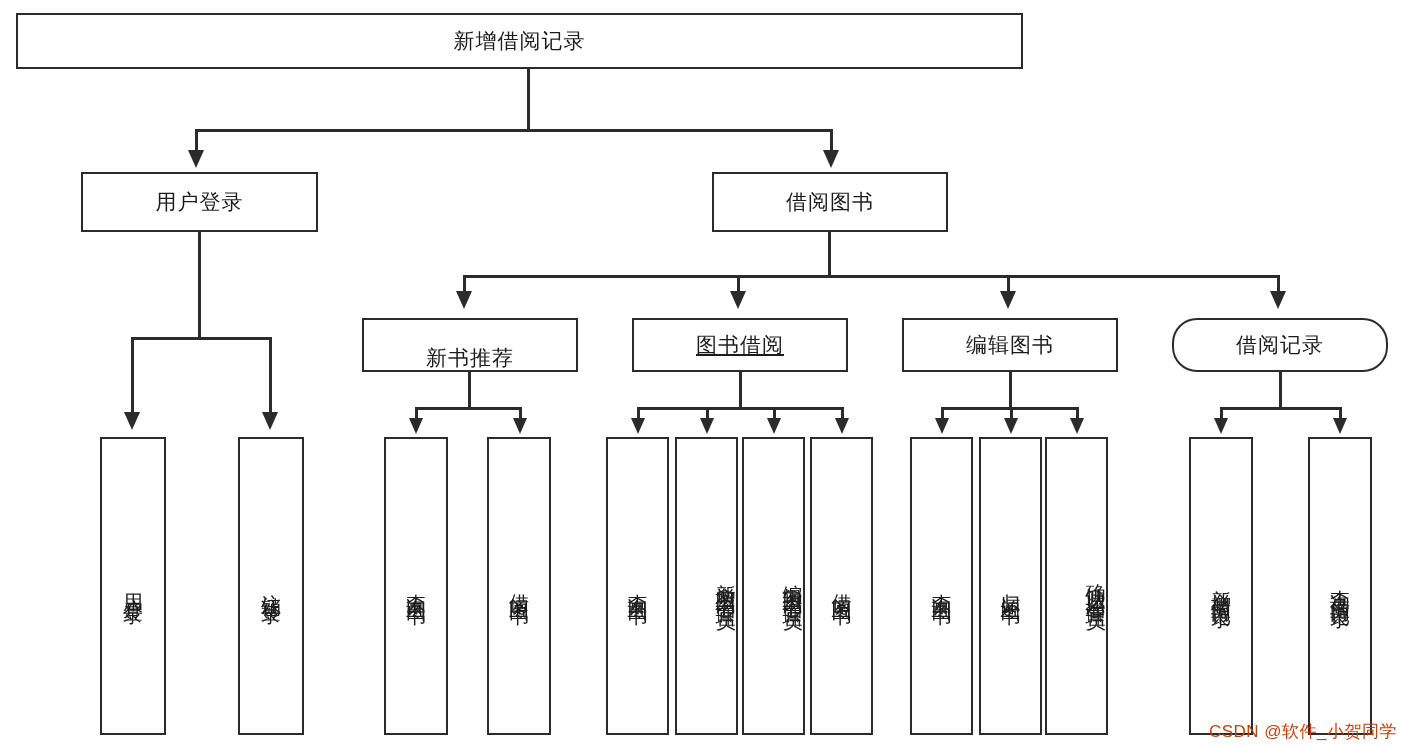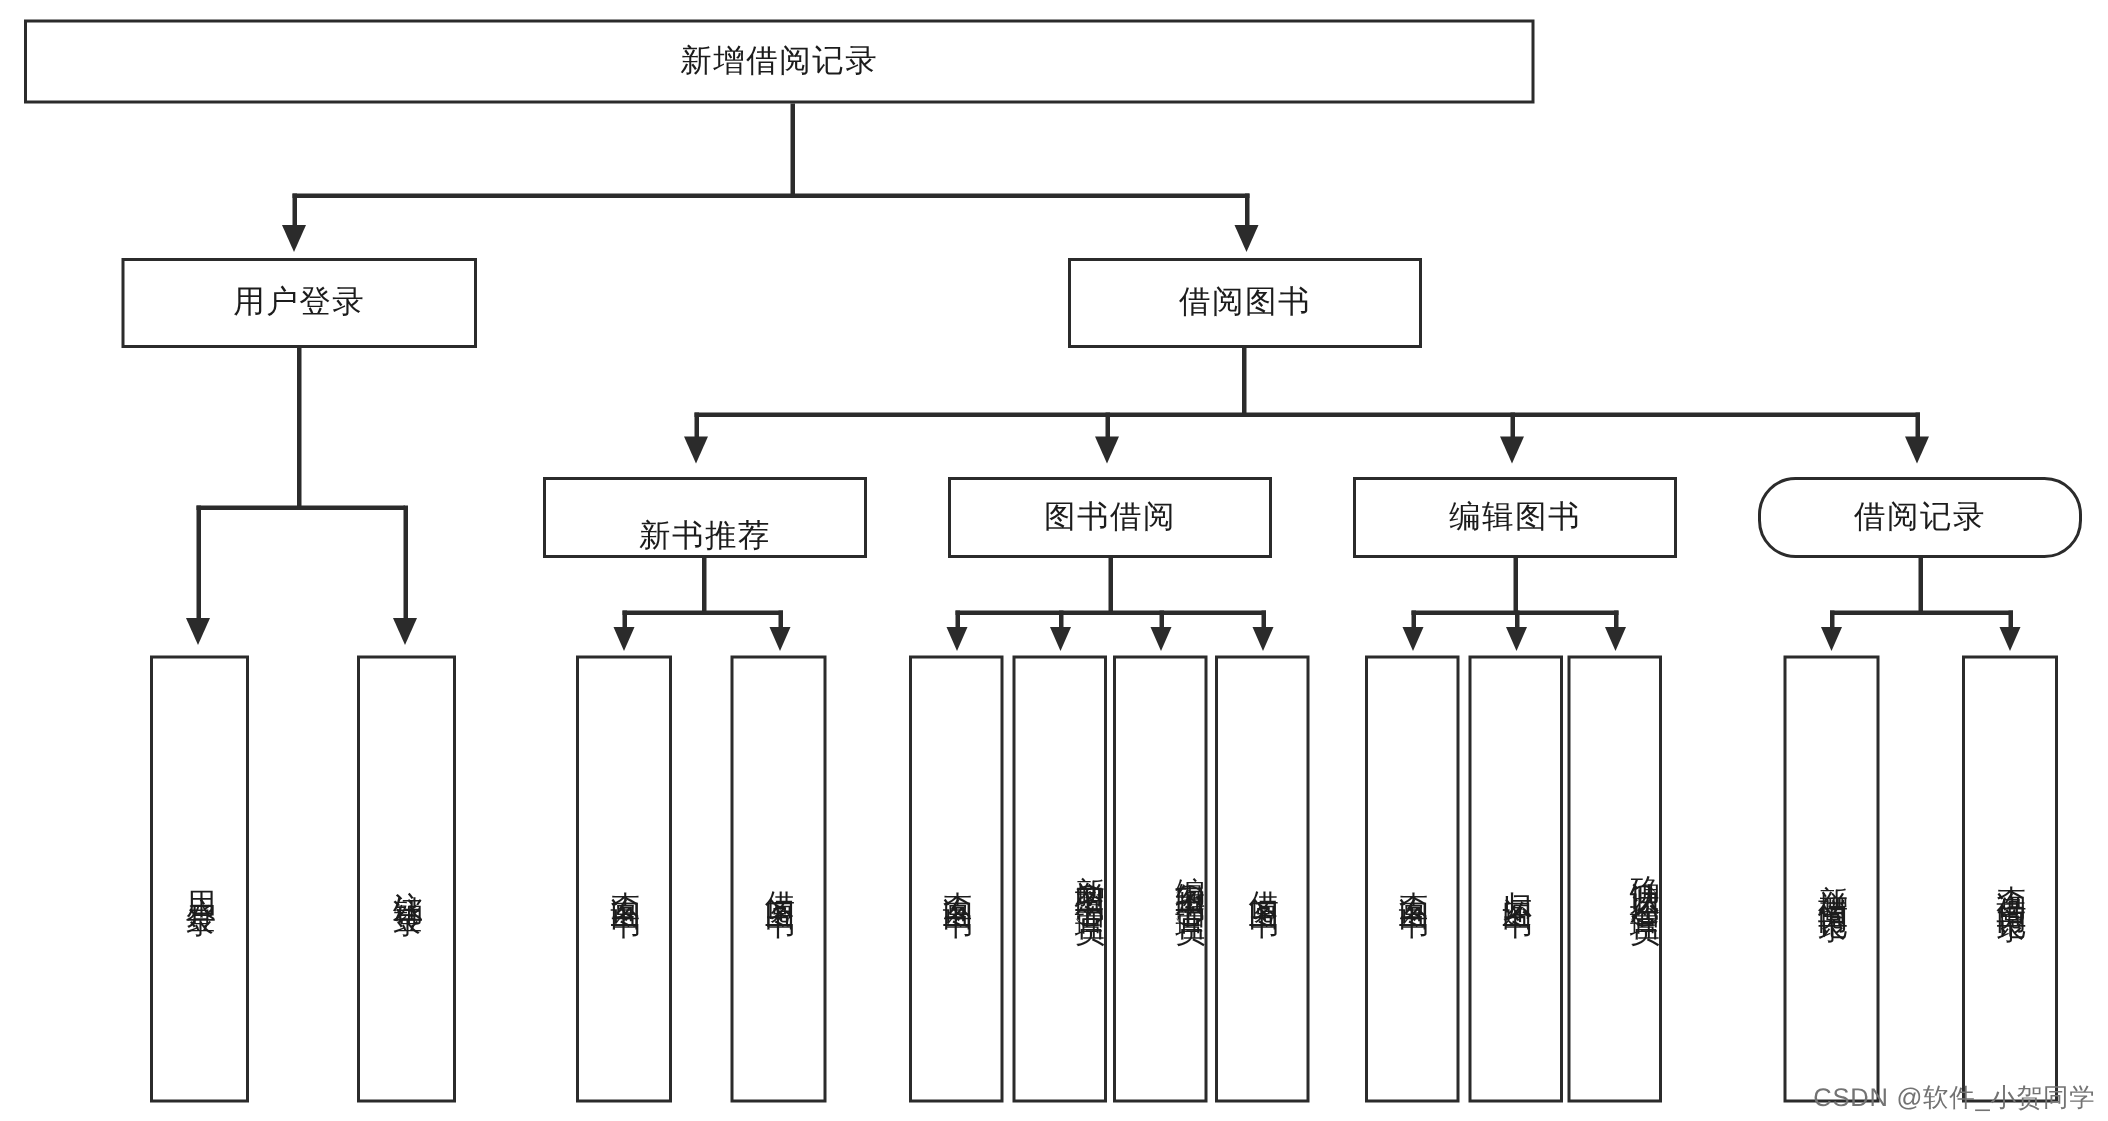--- a/index.html
+++ b/index.html
@@ -67,21 +67,21 @@
   .arrow.small {
     border-left: 7px solid transparent;
     border-right: 7px solid transparent;
     border-top: 16px solid #2b2b2b;
   }
   #watermark {
     position: absolute;
     right: 8px;
     bottom: 4px;
     font-size: 17px;
-    color: #737373;
+    color: #c2410c;
     letter-spacing: 0.5px;
     white-space: nowrap;
     user-select: none;
   }
 </style>
 </head>
 <body>
 
 <div id="canvas">
 
@@ -121,21 +121,21 @@
   <div class="line v" style="left:737px; top:275px; height:20px;"></div>
   <div class="arrow" style="left:730px; top:291px;"></div>
   <div class="line v" style="left:1007px; top:275px; height:20px;"></div>
   <div class="arrow" style="left:1000px; top:291px;"></div>
   <div class="line v" style="left:1277px; top:275px; height:20px;"></div>
   <div class="arrow" style="left:1270px; top:291px;"></div>
 
   <div class="node horiz" style="left:362px; top:318px; width:216px; height:54px;align-items:flex-end;">
     <span>新书推荐</span>
   </div>
-  <div class="node horiz" style="left:632px; top:318px; width:216px; height:54px;">
+  <div class="node horiz" style="left:632px; top:318px; width:216px; height:54px;text-decoration:underline;">
     <span>图书借阅</span>
   </div>
   <div class="node horiz" style="left:902px; top:318px; width:216px; height:54px;">
     <span>编辑图书</span>
   </div>
   <div class="node horiz" style="left:1172px; top:318px; width:216px; height:54px;border-radius:25px;">
     <span>借阅记录</span>
   </div>
 
   <div class="line v" style="left:468px; top:372px; height:38px;"></div>

